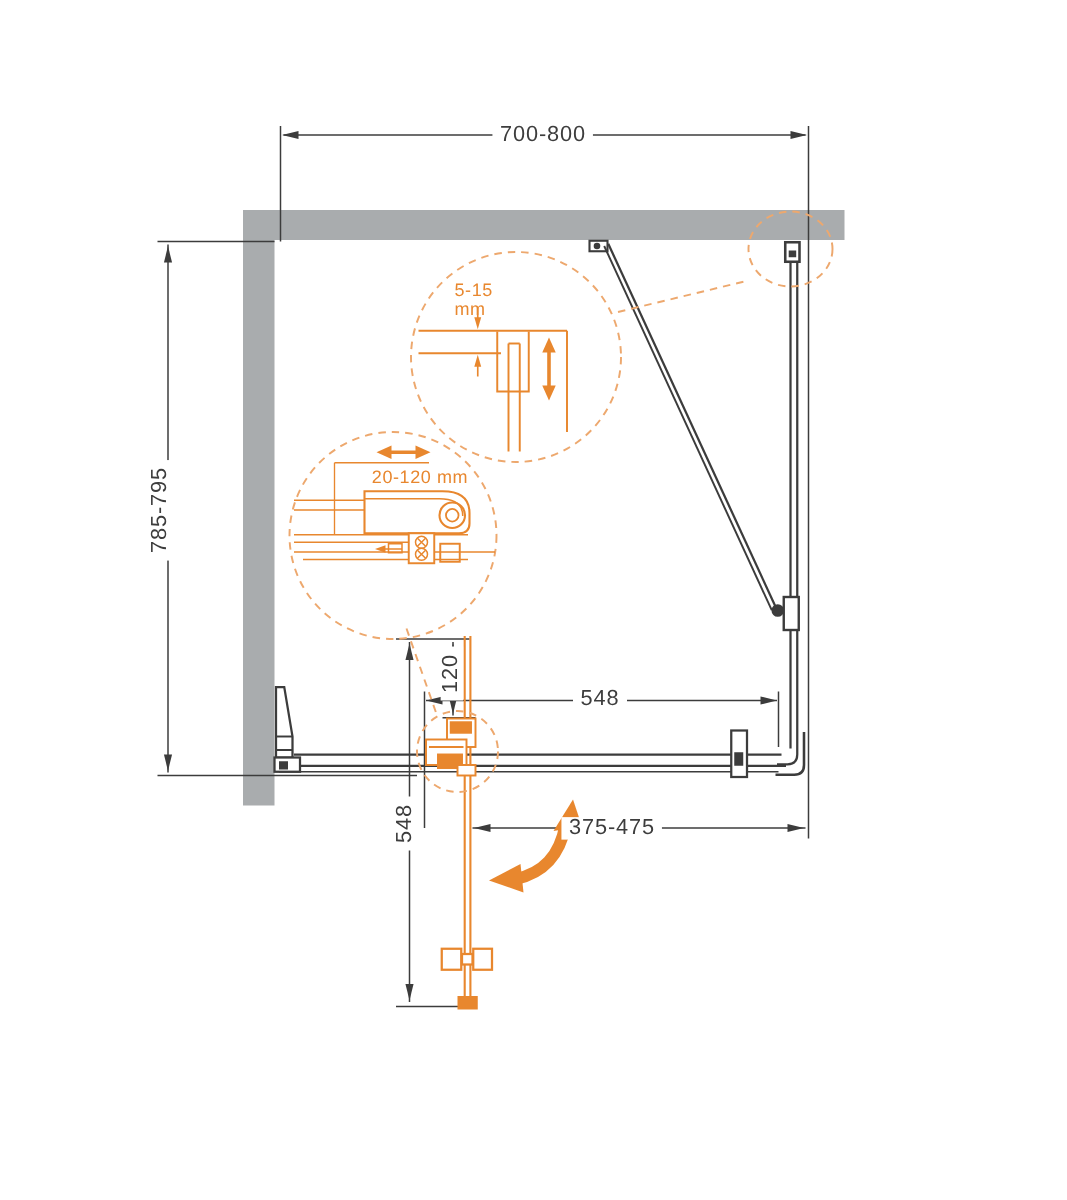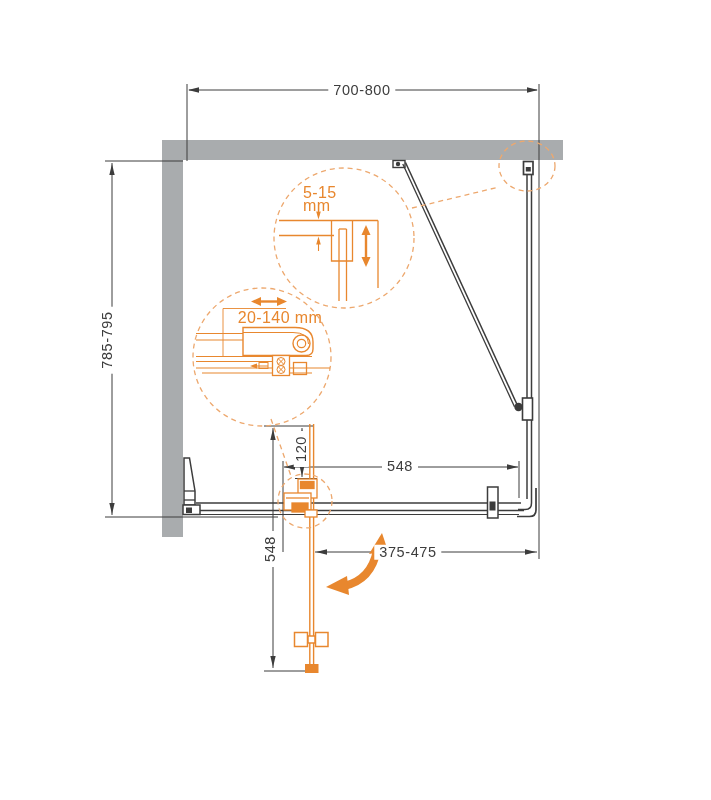--- a/index.html
+++ b/index.html
@@ -7,21 +7,21 @@
     position:relative;width:711px;height:800px;background:#ffffff;overflow:hidden;
     font-family:"Liberation Sans", sans-serif;
   }
   .stage svg{position:absolute;left:0;top:0;}
   .lbl{
     position:absolute;color:#3d3d3d;font-size:14.5px;font-weight:500;
     letter-spacing:0.6px;white-space:nowrap;background:#ffffff;padding:0 5px;
     transform:translate(-50%,-50%);line-height:1;
   }
   .lbl.vert{transform:translate(-50%,-50%) rotate(-90deg);}
-  .lbl.orange{color:#e8872e;background:transparent;font-size:16px;letter-spacing:0.4px;}
+  .lbl.orange{color:#e8872e;background:transparent;font-size:12px;letter-spacing:0.4px;}
   .lbl.detail-gap{transform:none;background:transparent;padding:0;line-height:12.5px;text-align:left;}
   .lbl.detail-gap span{display:block;}
 </style>
 </head>
 <body>
 
 <div class="stage">
 
 <svg width="711" height="800" viewBox="0 0 711 800">
 
@@ -218,15 +218,15 @@
 
   <div class="lbl vert" style="left:270px;top:549px;">548</div>
 
   <div class="lbl" style="left:408px;top:552px;">375-475</div>
 
   <div class="lbl orange detail-gap" style="left:303px;top:187px;">
     <span>5-15</span>
     <span>mm</span>
   </div>
 
-  <div class="lbl orange" style="left:280px;top:318px;transform:translate(-50%,-50%);">20-140 mm</div>
+  <div class="lbl orange" style="left:280px;top:318px;transform:translate(-50%,-50%);">20-120 mm</div>
 
 </div>
 
 </body></html>

